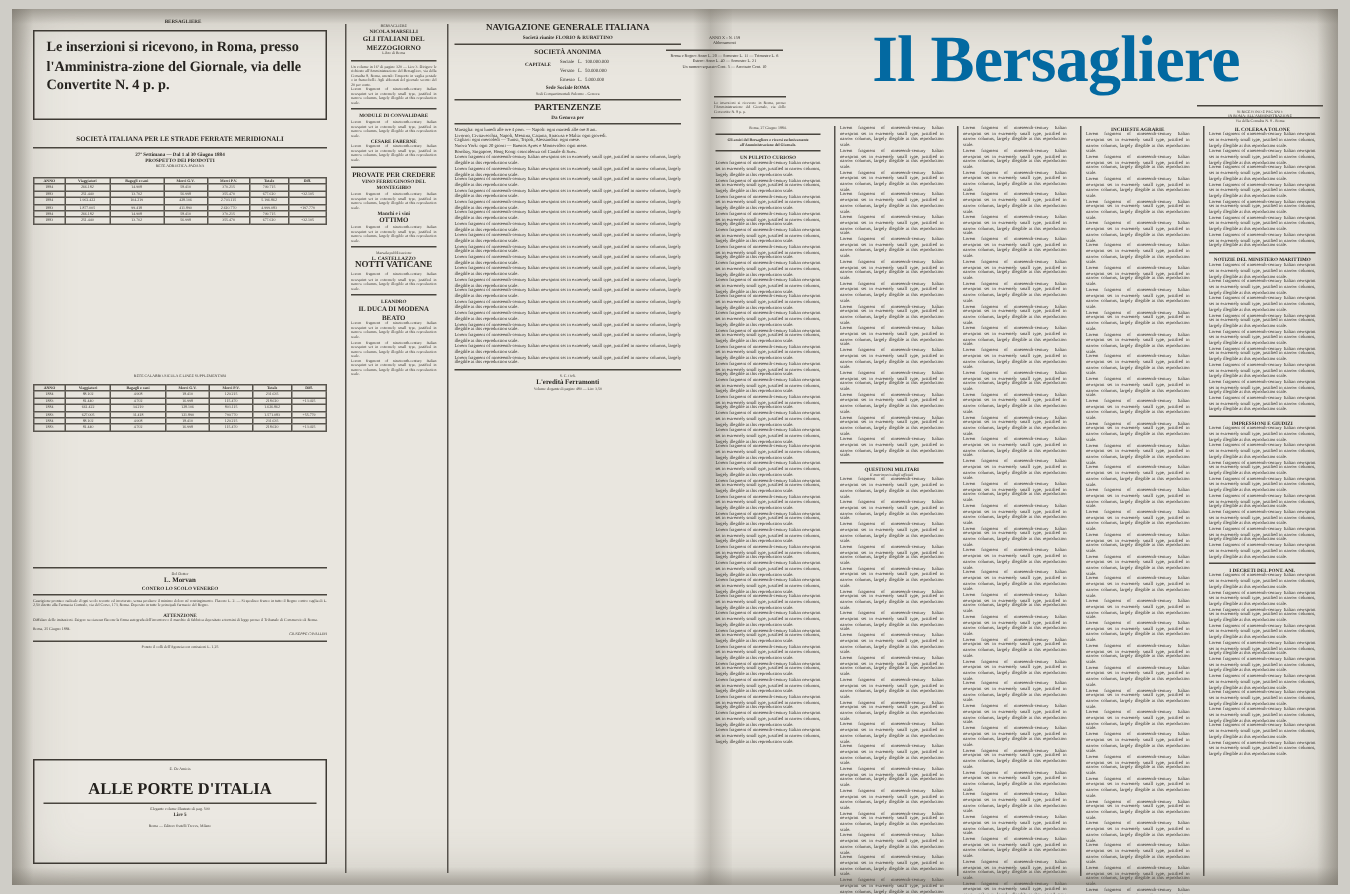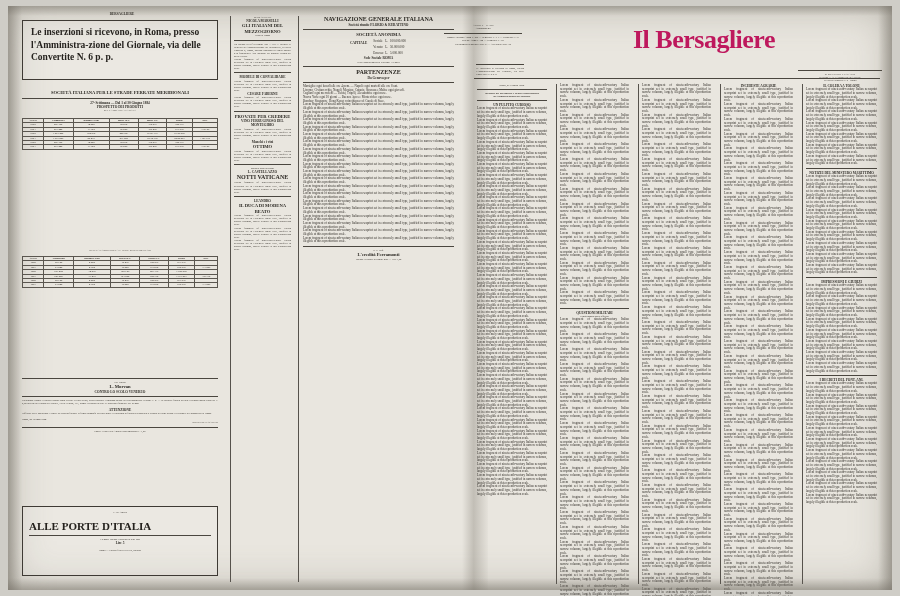--- a/index.html
+++ b/index.html
@@ -33,35 +33,35 @@
   .tiny2{font-size:3.1px;line-height:3.7px;text-align:justify;color:#332f2a;}
   hr.sep2{border:0;border-top:1px solid #4a463f;margin:2px 0;}
   .center{text-align:center;}
 
   
   #masthead{
     position:absolute;left:520px;top:14px;width:352px;height:46px;
   }
   #masthead .title{
     font-family:"Liberation Serif", serif;
-    font-size:26px;line-height:40px;font-weight:bold;color:#be185d;
+    font-size:44px;line-height:40px;font-weight:bold;color:#0369a1;
     text-align:center;letter-spacing:-.5px;
   }
   .mh-left,.mh-right{
     position:absolute;top:4px;width:78px;font-size:2.8px;line-height:3.4px;
     text-align:center;color:#322e29;
   }
   .mh-left{left:-84px;}
   .mh-right{right:-86px;}
 
   
   .box{position:absolute;border:1px solid #3e3a34;box-sizing:border-box;background:rgba(255,255,255,.10);}
   .bigad{font-size:9.5px;line-height:12.5px;font-weight:bold;color:#26231f;text-align:left;}
   .hugead{font-size:15px;line-height:17px;font-weight:bold;color:#24211d;text-align:center;letter-spacing:.5px;}
-  .midad{font-size:11px;line-height:13px;font-weight:bold;text-align:left;color:#24211d;}
+  .midad{font-size:11px;line-height:13px;font-weight:bold;text-align:center;color:#24211d;}
 
   
   table.t{border-collapse:collapse;width:100%;font-size:2.6px;color:#34302b;}
   table.t td,table.t th{border:.4px solid #5a564f;padding:0 1px;text-align:center;line-height:3.4px;}
   table.t th{font-weight:bold;}
 
   .lbl{font-size:3.4px;font-weight:bold;text-align:center;color:#2e2b26;line-height:4.2px;}
   .lbl2{font-size:4.6px;font-weight:bold;text-align:center;color:#2b2823;line-height:5.6px;}
   .lbl3{font-size:6px;font-weight:bold;text-align:center;color:#2b2823;line-height:7px;}
   .ital{font-style:italic;}
@@ -70,21 +70,21 @@
 <body>
 
 <div id="page">
   <div id="paper">
 
     <div class="col" style="left:10px;top:6px;width:208px;">
       <div class="lbl">BERSAGLIERE</div>
     </div>
 
     <div class="box" style="left:14px;top:14px;width:196px;height:60px;padding:5px 8px;">
-      <div class="bigad">Le inserzioni si ricevono, in Roma, presso l'Amministra-zione del Giornale, via delle Convertite N. 6 p. p.</div>
+      <div class="bigad">Le inserzioni si ricevono, in Roma, presso l'Amministra-zione del Giornale, via delle Convertite N. 4 p. p.</div>
     </div>
 
     <div class="col" style="left:14px;top:84px;width:196px;">
       <div class="lbl2">SOCIETÀ ITALIANA PER LE STRADE FERRATE MERIDIONALI</div>
       <hr class="sep2">
       <div class="lbl">27ª Settimana — Dal 1 al 30 Giugno 1884</div>
       <div class="lbl">PROSPETTO DEI PRODOTTI</div>
       <div class="tiny center">RETE ADRIATICA-PADANA</div>
     </div>
 

